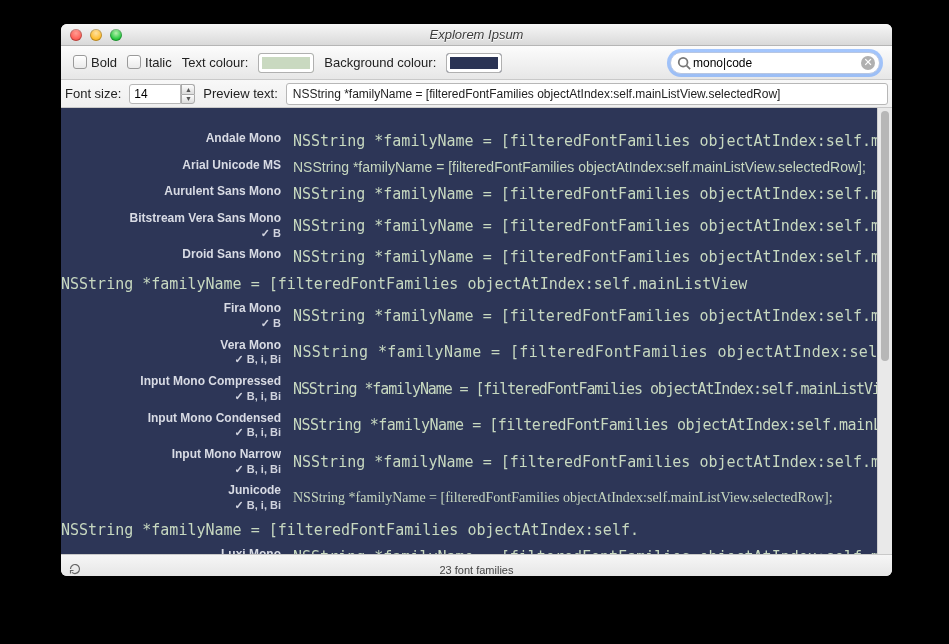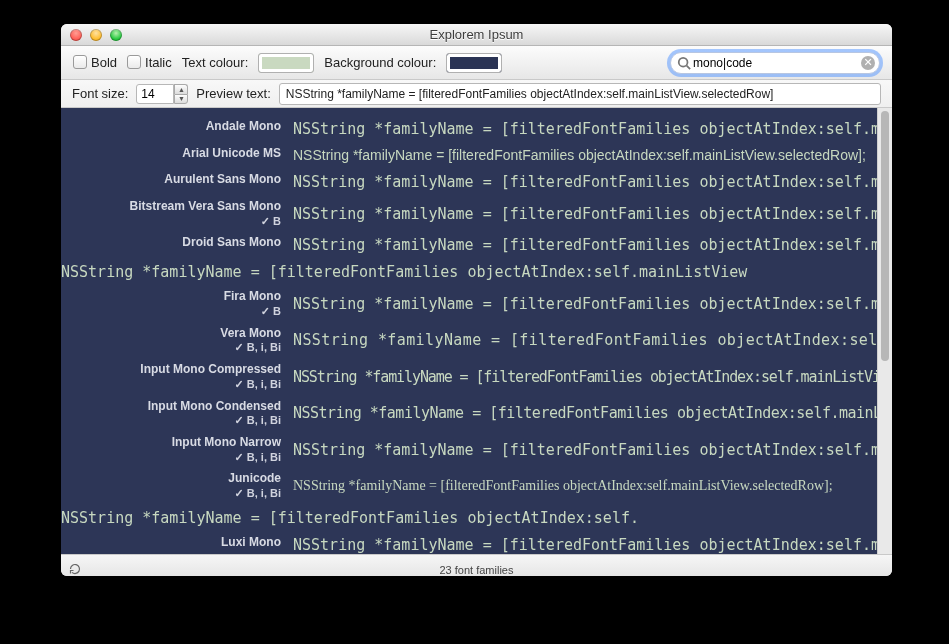--- a/index.html
+++ b/index.html
@@ -25,20 +25,21 @@
       flex-direction: column;
       overflow: hidden;
     }
     .titlebar {
       height: 22px;
       background: linear-gradient(#f7f7f7,#d9d9d9);
       border-bottom: 1px solid #b5b5b5;
       display: flex;
       align-items: center;
       position: relative;
+      font-style: italic;
     }
     .traffic { display: flex; gap: 8px; padding-left: 9px; }
     .dot { width: 12px; height: 12px; border-radius: 50%; box-shadow: inset 0 0 0 1px rgba(0,0,0,0.25), inset 0 1px 1px rgba(255,255,255,0.5); }
     .dot.red { background: radial-gradient(circle at 50% 35%, #ff9e93, #ff5f57 60%, #e0443e); }
     .dot.yellow { background: radial-gradient(circle at 50% 35%, #ffe1a1, #ffbd2e 60%, #e1a128); }
     .dot.green { background: radial-gradient(circle at 50% 35%, #b5f0ad, #28c940 60%, #1dad32); }
     .wtitle {
       position: absolute; left:0; right:0; text-align:center;
       font-size: 13px; color:#3c3c3c; text-shadow: 0 1px 0 #fff; pointer-events:none;
     }
@@ -72,47 +73,47 @@
     }
     .search .mag {
       position:absolute; left:7px; top:4px; width:14px; height:14px; color:#777;
     }
     .search .clr {
       position:absolute; right:5px; top:4px; width:14px; height:14px;
       background:#b0b0b0; border-radius:50%; color:#fff; font-size:11px; line-height:13px; text-align:center;
       cursor:pointer;
     }
     .toolbar2 {
-      height: 28px; display:flex; align-items:center; gap:8px; padding:0 11px;
+      height: 28px; display:flex; align-items:center; gap:8px; padding:0 4px;
       background: linear-gradient(#f8f8f8,#efefef); border-bottom:1px solid #c9c9c9;
     }
     .stepper { display:flex; align-items:center; }
     .stepper input {
-      width:38px; height:20px; border:1px solid #b7b7b7; border-radius:3px 0 0 3px;
+      width:52px; height:20px; border:1px solid #b7b7b7; border-radius:3px 0 0 3px;
       padding:0 4px; font-size:12px; background:#fff; text-align:left;
     }
     .stepbtns { display:flex; flex-direction:column; }
     .stepbtn {
       width:14px; height:10px; background:linear-gradient(#fdfdfd,#dcdcdc);
       border:1px solid #aaa; display:flex; align-items:center; justify-content:center;
       font-size:7px; color:#555; line-height:1;
     }
     .stepbtn:first-child { border-radius:0 3px 0 0; border-bottom:none; }
     .stepbtn:last-child { border-radius:0 0 3px 0; }
     .preview-input {
       flex:1; height:22px; border:1px solid #b7b7b7; border-radius:3px;
       padding:0 6px; font-size:12px; background:#fff; color:#222;
     }
     .list-wrap { flex:1; position:relative; overflow:hidden; background:#2d3657; }
     .list {
       position:absolute; left:0; top:0; right:15px; bottom:0;
       background:#2d3657; overflow:hidden;
     }
     .row { display:flex; align-items:flex-start; padding:5px 0 4px; }
-    .row:first-child { padding-top:12px; }
+    .row:first-child { padding-top:24px; }
     .fontcol {
       width:232px; text-align:right; padding-right:12px; color:#d8dbe4; font-size:12px;
       display:flex; flex-direction:column; align-items:flex-end; gap:1px; line-height:1.15;
     }
     .fontname { font-weight:bold; white-space:nowrap; }
     .styles { font-size:11px; font-weight:bold; color:#d0d3de; }
     .preview {
       flex:1; color:#c7d8c0; font-size:15px; white-space:nowrap; overflow:hidden;
       font-family: "Menlo","Consolas",monospace; line-height:1.2;
       align-self:center;

